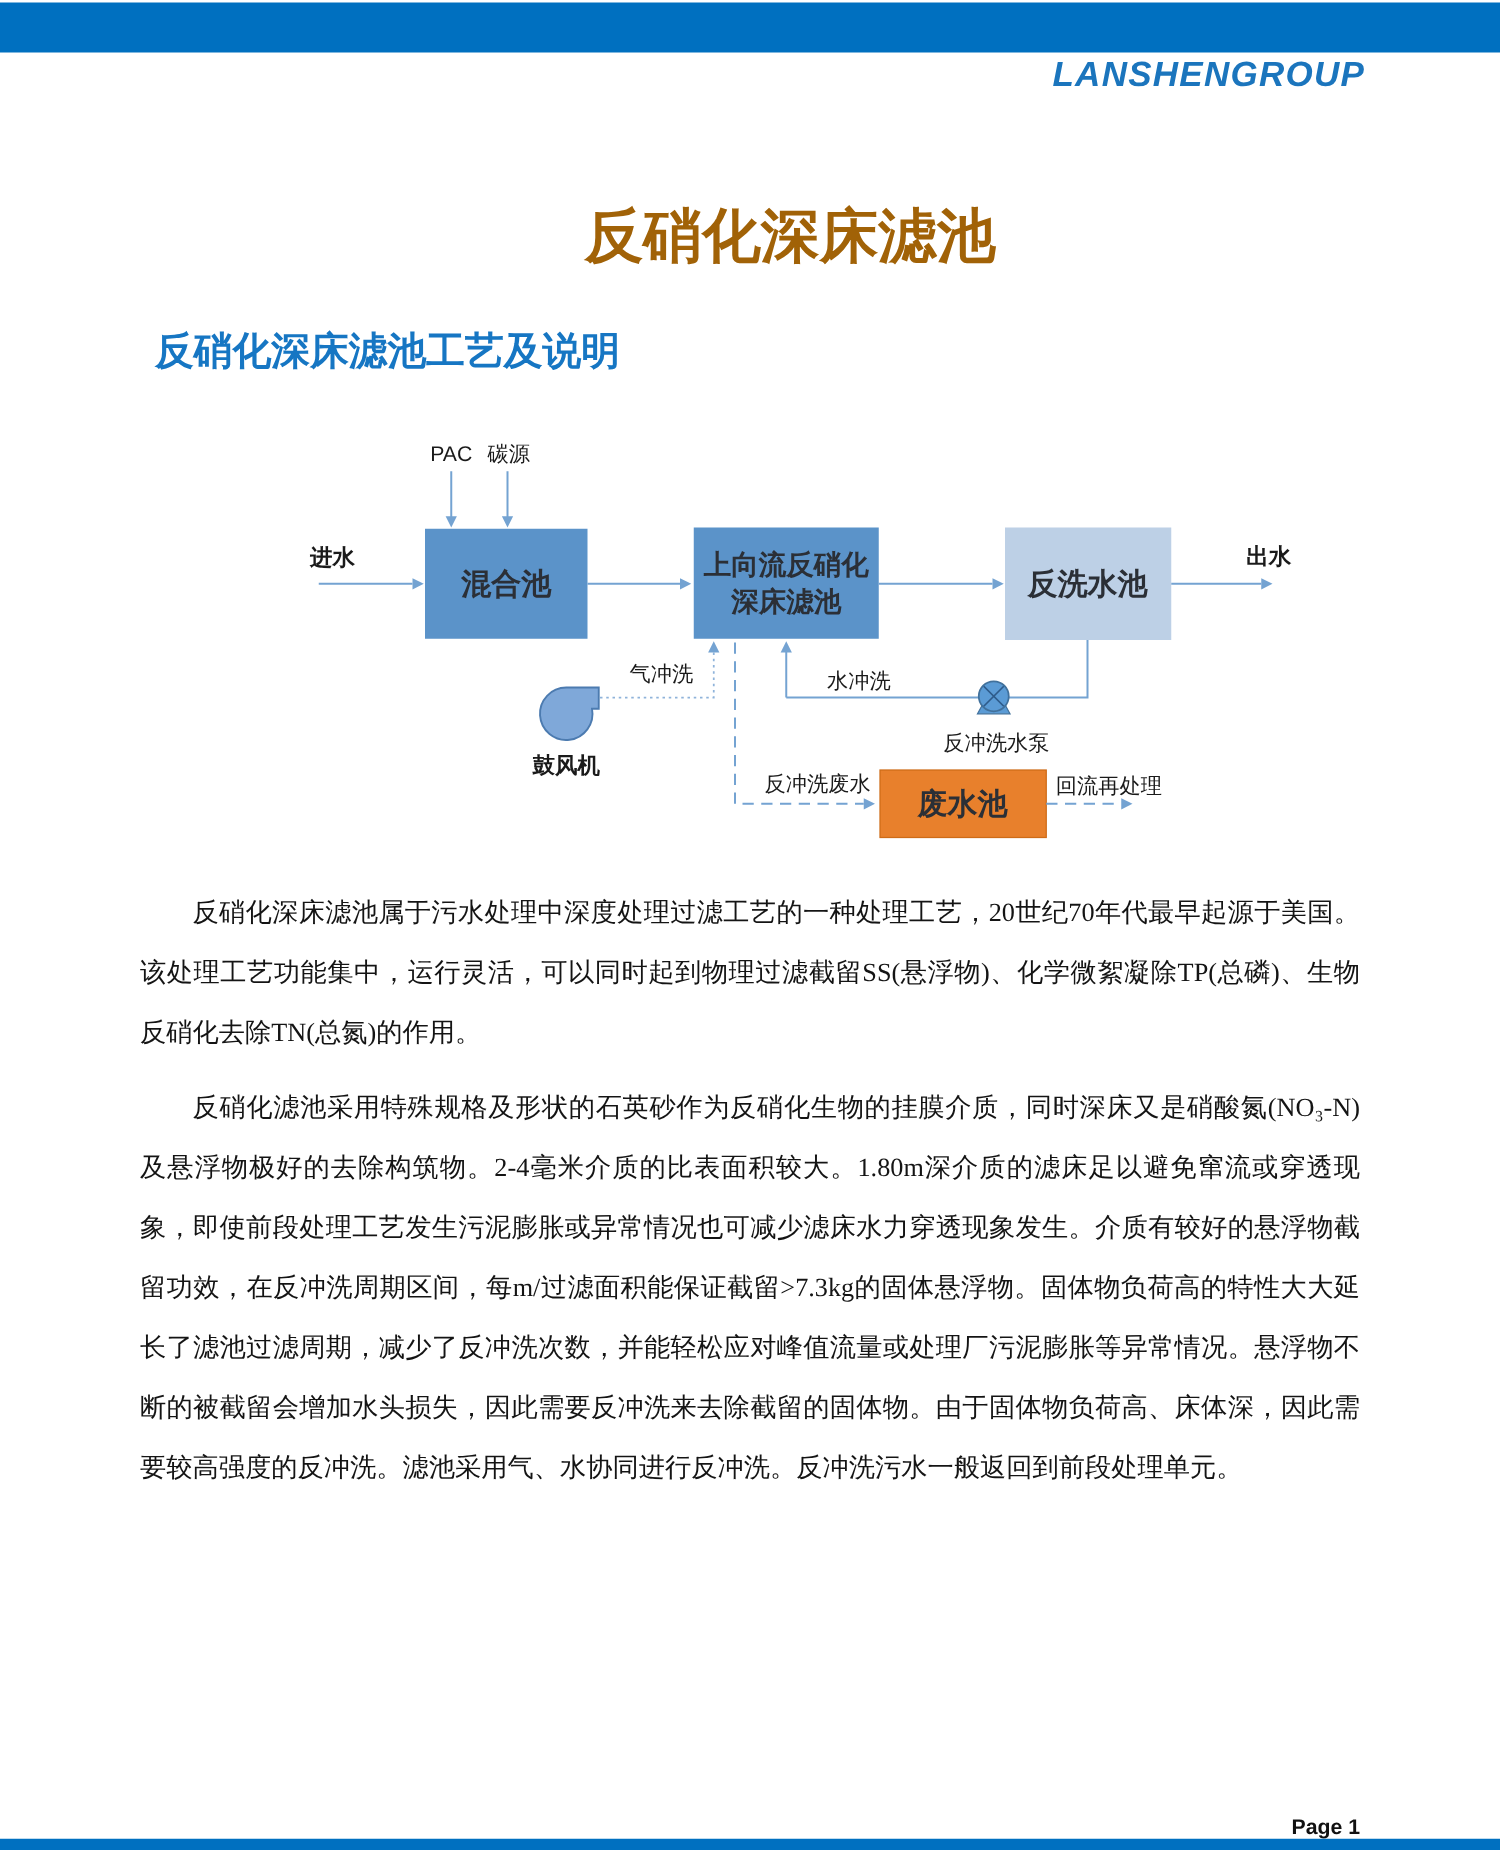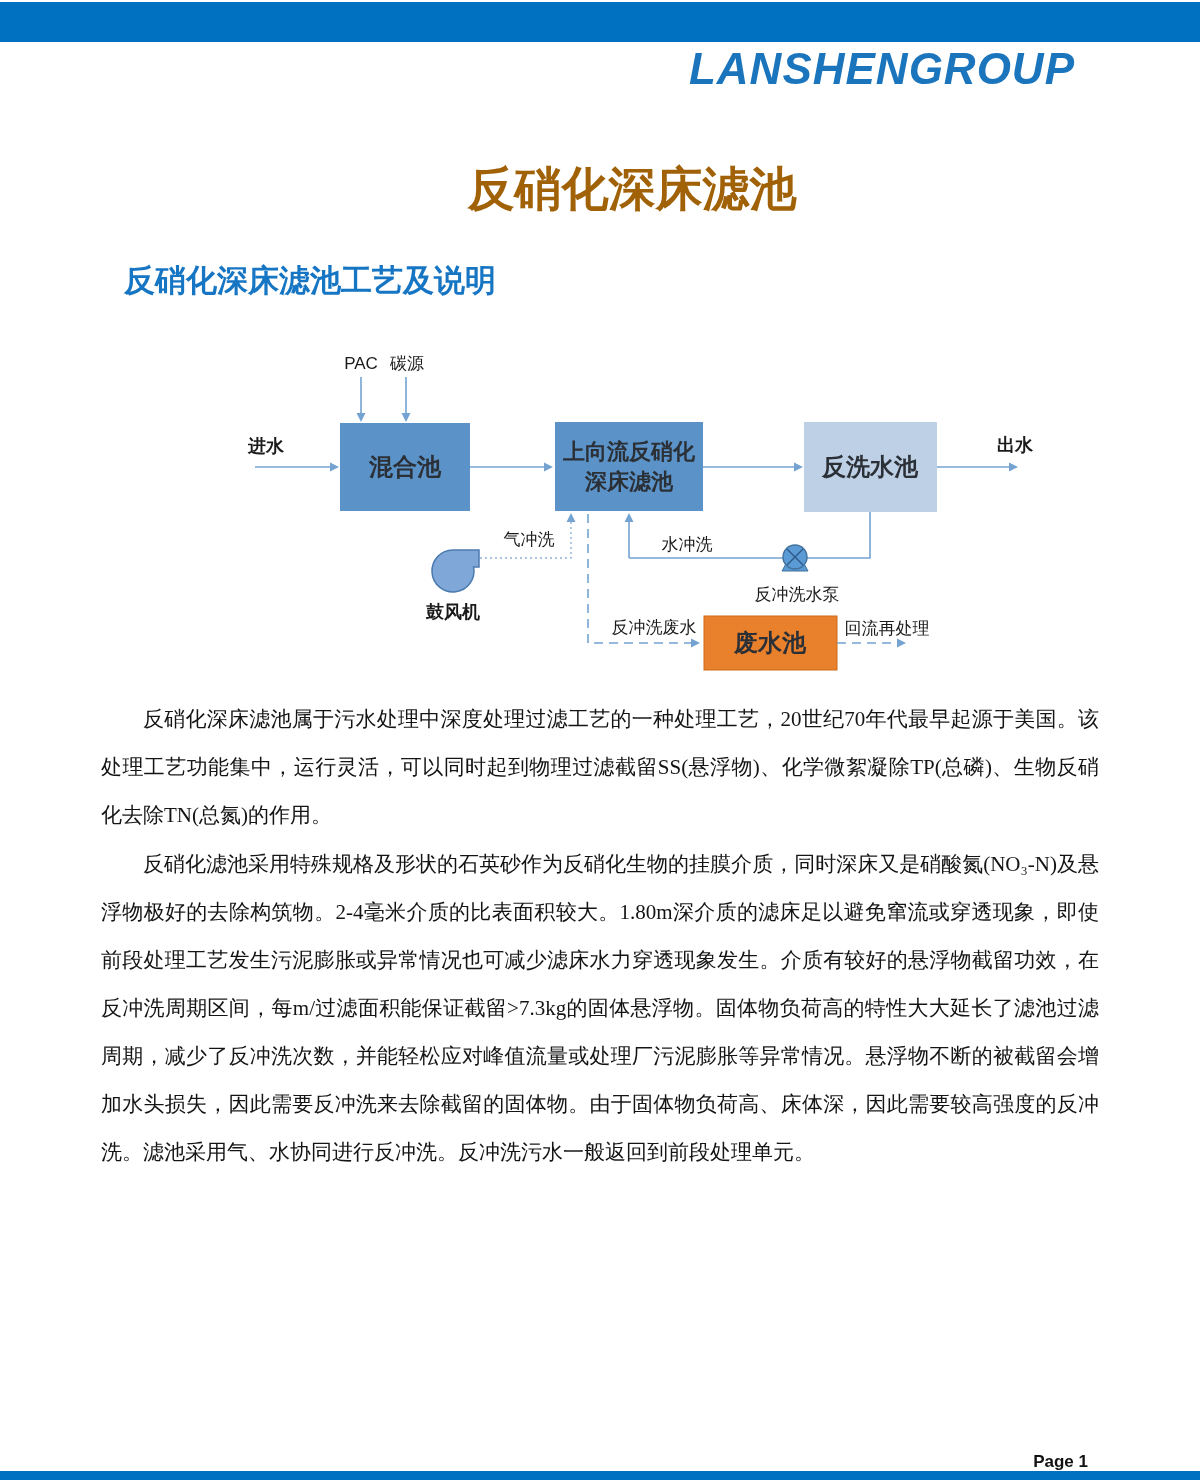--- a/index.html
+++ b/index.html
@@ -4,23 +4,23 @@
 <style>
   html,body{margin:0;padding:0;}
   body{
     width:1200px;height:1480px;position:relative;background:#ffffff;
     font-family:"Liberation Serif","DejaVu Serif",serif;color:#111;
     overflow:hidden;
   }
   .topbar{position:absolute;left:0;top:2px;width:1200px;height:40px;background:#0070C0;}
   .bottombar{position:absolute;left:0;top:1471px;width:1200px;height:9px;background:#0070C0;}
   .logo{
-    position:absolute;top:44px;right:125px;
+    position:absolute;top:44px;right:108px;
     font-family:"Liberation Sans","DejaVu Sans",sans-serif;
-    font-weight:bold;font-style:italic;font-size:44px;letter-spacing:1px;color:#1B75BD;
+    font-weight:bold;font-style:italic;font-size:28px;letter-spacing:1px;color:#1B75BD;
   }
   .title{
     position:absolute;top:158px;left:0;width:1200px;text-align:center;
     font-size:47px;font-weight:bold;color:#a16207;padding-left:32px;
   }
   .section-heading{
     position:absolute;top:260px;left:124px;
     font-size:31px;font-weight:bold;color:#1676C3;text-align:right;
   }
   .diagram{position:absolute;left:230px;top:340px;width:840px;height:345px;}
@@ -31,21 +31,21 @@
   .diagram .box-lbl{font-size:24px;font-weight:bold;fill:#2B2F36;}
   .diagram .box-lbl2{font-size:22px;font-weight:bold;fill:#2B2F36;}
   .flowline{stroke:#74A3D2;stroke-width:1.6;fill:none;}
   .flowhead{fill:#74A3D2;stroke:none;}
   .dotline{stroke:#8FB3DA;stroke-width:1.4;fill:none;stroke-dasharray:2,3;}
   .dashline{stroke:#74A3D2;stroke-width:1.6;fill:none;stroke-dasharray:9,6;}
   .body-text{
     position:absolute;left:100px;top:694px;width:1000px;
     font-size:21px;line-height:48px;text-align:justify;color:#141414;
   }
-  .body-text p{margin:1px;text-indent:42px;}
+  .body-text p{margin:12px;text-indent:42px;}
   .body-text p.p3{margin-top:8px;line-height:50px;}
   .lead-blue{color:#1C79C9;font-size:26px;}
   .page-label{
     position:absolute;top:1452px;right:112px;
     font-family:"Liberation Sans","DejaVu Sans",sans-serif;
     font-size:17px;font-weight:bold;color:#111;
   }
 </style>
 </head>
 <body>

